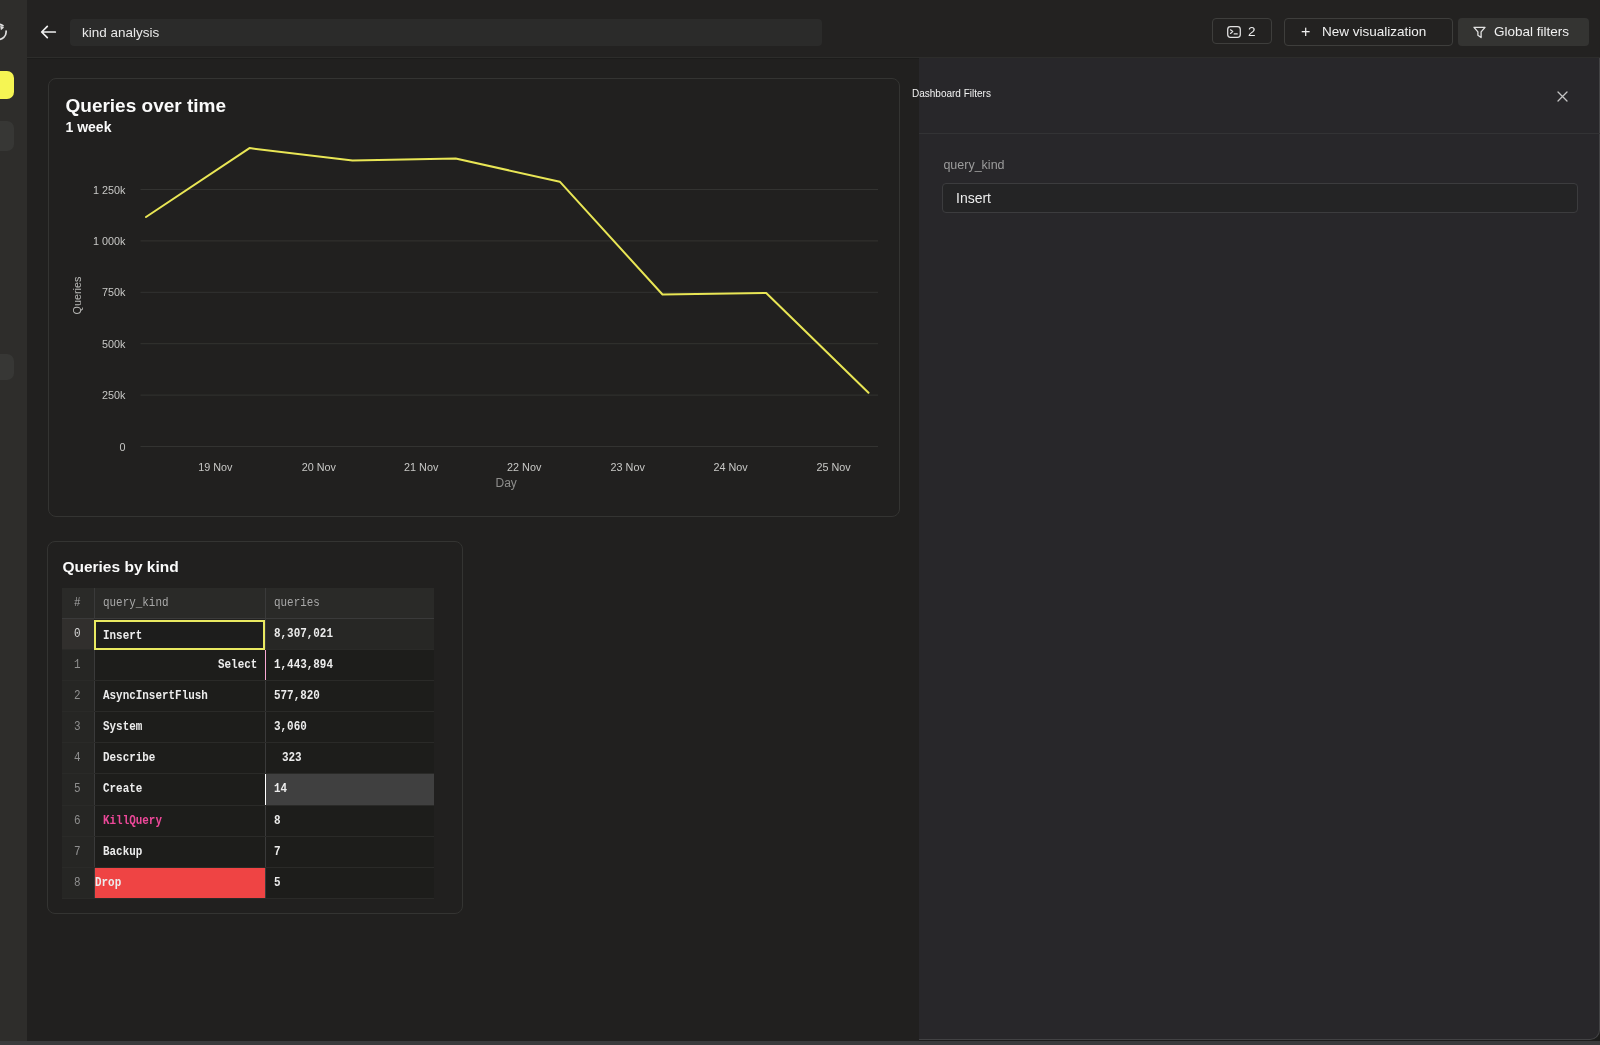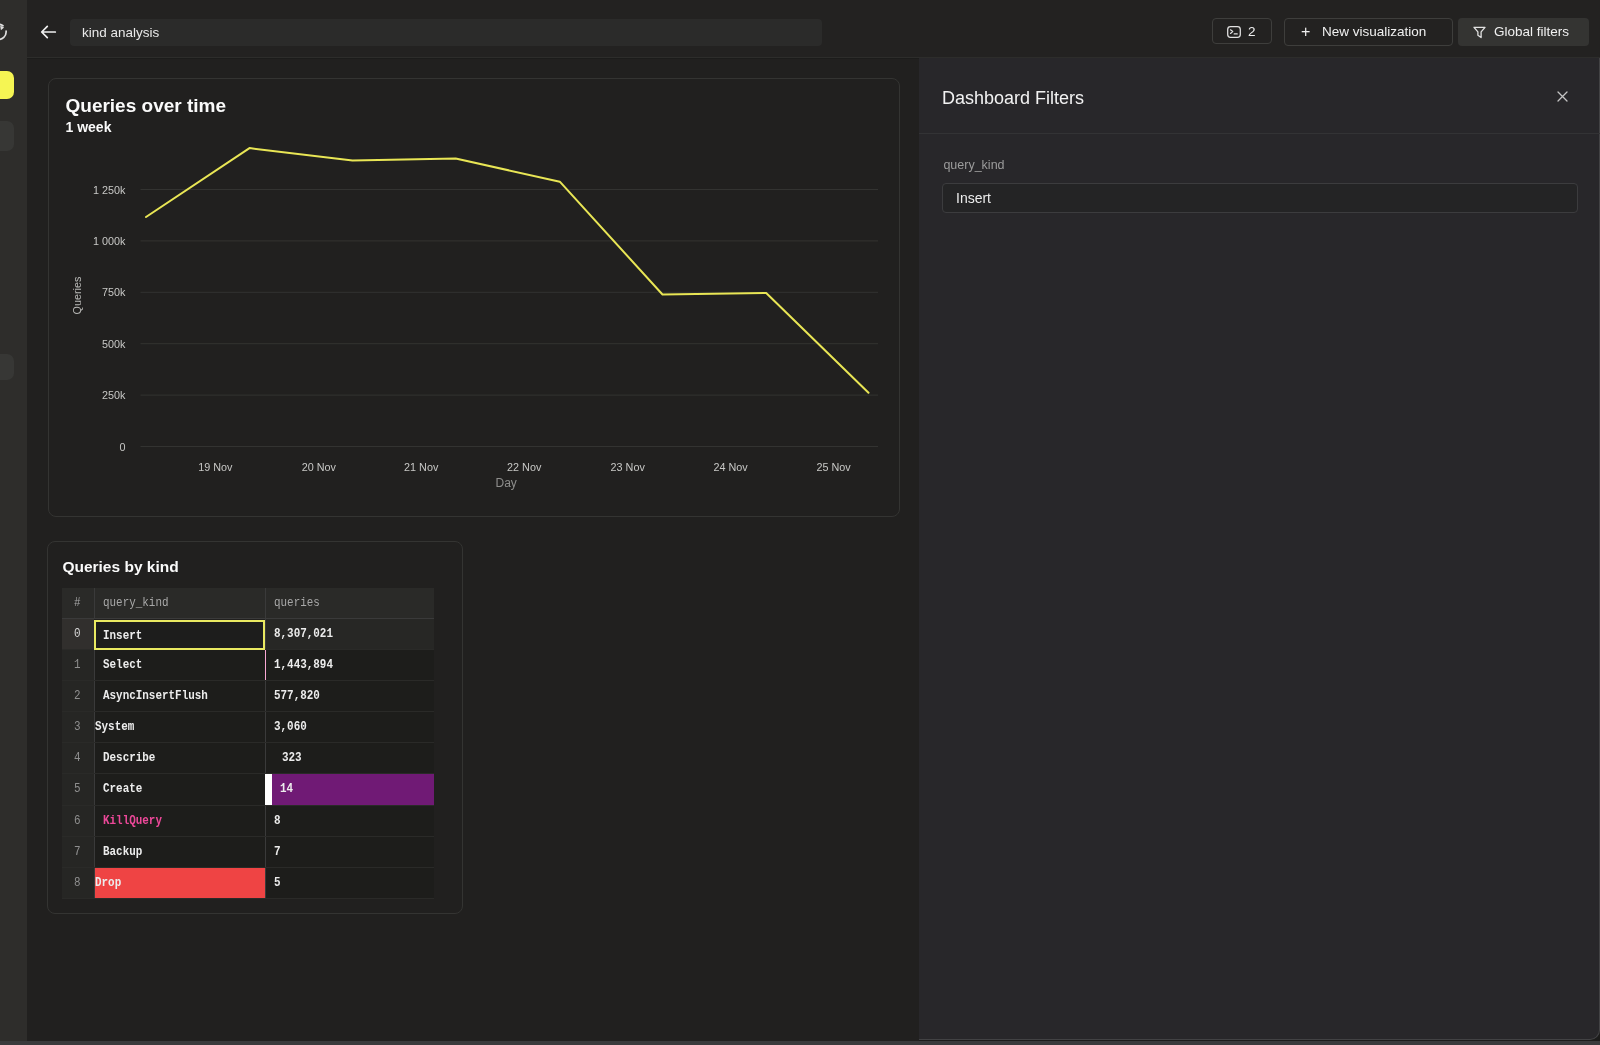--- a/index.html
+++ b/index.html
@@ -93,60 +93,60 @@
       <div style="position:absolute; left:31.7px; top:0; width:170.6px; height:30px; background:#2a2a28; color:#a8a8a8; line-height:30px; padding-left:8px; font-weight:400;border-left:1px solid #3a3a3a;"><span style="display:inline-block; transform:scaleX(0.84); transform-origin:0 50%;">query_kind</span></div>
       <div style="position:absolute; left:202.29999999999998px; top:0; width:169.1px; height:30px; background:#2a2a28; color:#a8a8a8; line-height:30px; padding-left:8px; font-weight:400;border-left:1px solid #3a3a3a;"><span style="display:inline-block; transform:scaleX(0.84); transform-origin:0 50%;">queries</span></div>
     </div>
     <div style="position:relative; height:31.2px; border-bottom:1px solid #2a2a28;">
       <div style="position:absolute; left:0px; top:0; width:31.7px; height:30.2px; background:#312f2d; color:#d8d8d8; line-height:30.2px; text-align:center; font-weight:400;"><span style="display:inline-block; transform:scaleX(0.84); transform-origin:0 50%;">0</span></div>
       <div style="position:absolute; left:31.7px; top:1.5px; width:170.6px; height:29.7px; background:#1d1d1c; border:2px solid #e9e961; color:#ececec; line-height:27.2px; padding-left:7.5px; font-weight:700;"><span style="display:inline-block; transform:scaleX(0.84); transform-origin:0 50%;">Insert</span></div>
       <div style="position:absolute; left:202.29999999999998px; top:0; width:169.1px; height:30.2px; background:#272725; color:#ececec; line-height:30.2px; padding-left:8px; font-weight:700;border-left:1px solid #3a3a3a;"><span style="display:inline-block; transform:scaleX(0.84); transform-origin:0 50%;">8,307,021</span></div>
     </div>
     <div style="position:relative; height:31.2px; border-bottom:1px solid #2a2a28;">
       <div style="position:absolute; left:0px; top:0; width:31.7px; height:30.2px; background:#262624; color:#8f8f8f; line-height:30.2px; text-align:center; font-weight:400;"><span style="display:inline-block; transform:scaleX(0.84); transform-origin:0 50%;">1</span></div>
-      <div style="position:absolute; left:31.7px; top:0; width:170.6px; height:30.2px; background:#1d1d1b; color:#ececec; line-height:30.2px; padding-left:8px; font-weight:700;border-left:1px solid #3a3a3a;"><span style="display:inline-block; transform:scaleX(0.84); transform-origin:0 50%;">Select</span></div>
+      <div style="position:absolute; left:31.7px; top:0; width:170.6px; height:30.2px; background:#1d1d1b; color:#ececec; line-height:30.2px; padding-left:20px; font-weight:700;border-left:1px solid #3a3a3a;text-align:right;"><span style="display:inline-block; transform:scaleX(0.84); transform-origin:0 50%;">Select</span></div>
       <div style="position:absolute; left:202.29999999999998px; top:0; width:169.1px; height:30.2px; background:#1d1d1b; color:#ececec; line-height:30.2px; padding-left:8px; font-weight:700;border-left:1px solid #f9a8d4;"><span style="display:inline-block; transform:scaleX(0.84); transform-origin:0 50%;">1,443,894</span></div>
     </div>
     <div style="position:relative; height:31.2px; border-bottom:1px solid #2a2a28;">
       <div style="position:absolute; left:0px; top:0; width:31.7px; height:30.2px; background:#262624; color:#8f8f8f; line-height:30.2px; text-align:center; font-weight:400;"><span style="display:inline-block; transform:scaleX(0.84); transform-origin:0 50%;">2</span></div>
       <div style="position:absolute; left:31.7px; top:0; width:170.6px; height:30.2px; background:#1d1d1b; color:#ececec; line-height:30.2px; padding-left:8px; font-weight:700;border-left:1px solid #3a3a3a;"><span style="display:inline-block; transform:scaleX(0.84); transform-origin:0 50%;">AsyncInsertFlush</span></div>
       <div style="position:absolute; left:202.29999999999998px; top:0; width:169.1px; height:30.2px; background:#1d1d1b; color:#ececec; line-height:30.2px; padding-left:8px; font-weight:700;border-left:1px solid #3a3a3a;"><span style="display:inline-block; transform:scaleX(0.84); transform-origin:0 50%;">577,820</span></div>
     </div>
     <div style="position:relative; height:31.2px; border-bottom:1px solid #2a2a28;">
       <div style="position:absolute; left:0px; top:0; width:31.7px; height:30.2px; background:#262624; color:#8f8f8f; line-height:30.2px; text-align:center; font-weight:400;"><span style="display:inline-block; transform:scaleX(0.84); transform-origin:0 50%;">3</span></div>
-      <div style="position:absolute; left:31.7px; top:0; width:170.6px; height:30.2px; background:#1d1d1b; color:#ececec; line-height:30.2px; font-weight:700;border-left:1px solid #3a3a3a;"><span style="display:inline-block; transform:scaleX(0.84); transform-origin:0 50%;">System</span></div>
+      <div style="position:absolute; left:31.7px; top:0; width:170.6px; height:30.2px; background:#1d1d1b; color:#ececec; line-height:30.2px; padding-left:8px; font-weight:700;border-left:1px solid #3a3a3a;"><span style="display:inline-block; transform:scaleX(0.84); transform-origin:0 50%;">System</span></div>
       <div style="position:absolute; left:202.29999999999998px; top:0; width:169.1px; height:30.2px; background:#1d1d1b; color:#ececec; line-height:30.2px; padding-left:8px; font-weight:700;border-left:1px solid #3a3a3a;"><span style="display:inline-block; transform:scaleX(0.84); transform-origin:0 50%;">3,060</span></div>
     </div>
     <div style="position:relative; height:31.2px; border-bottom:1px solid #2a2a28;">
       <div style="position:absolute; left:0px; top:0; width:31.7px; height:30.2px; background:#262624; color:#8f8f8f; line-height:30.2px; text-align:center; font-weight:400;"><span style="display:inline-block; transform:scaleX(0.84); transform-origin:0 50%;">4</span></div>
       <div style="position:absolute; left:31.7px; top:0; width:170.6px; height:30.2px; background:#1d1d1b; color:#ececec; line-height:30.2px; padding-left:8px; font-weight:700;border-left:1px solid #3a3a3a;"><span style="display:inline-block; transform:scaleX(0.84); transform-origin:0 50%;">Describe</span></div>
       <div style="position:absolute; left:202.29999999999998px; top:0; width:169.1px; height:30.2px; background:#1d1d1b; color:#ececec; line-height:30.2px; padding-left:16px; font-weight:700;border-left:1px solid #3a3a3a;"><span style="display:inline-block; transform:scaleX(0.84); transform-origin:0 50%;">323</span></div>
     </div>
     <div style="position:relative; height:31.2px; border-bottom:1px solid #2a2a28;">
       <div style="position:absolute; left:0px; top:0; width:31.7px; height:30.2px; background:#262624; color:#8f8f8f; line-height:30.2px; text-align:center; font-weight:400;"><span style="display:inline-block; transform:scaleX(0.84); transform-origin:0 50%;">5</span></div>
       <div style="position:absolute; left:31.7px; top:0; width:170.6px; height:30.2px; background:#1d1d1b; color:#ececec; line-height:30.2px; padding-left:8px; font-weight:700;border-left:1px solid #3a3a3a;"><span style="display:inline-block; transform:scaleX(0.84); transform-origin:0 50%;">Create</span></div>
-      <div style="position:absolute; left:202.29999999999998px; top:0; width:169.1px; height:30.2px; background:#701a75; color:#ececec; line-height:30.2px; padding-left:8px; font-weight:700;border-left:7px solid #ffffff;text-decoration:underline;"><span style="display:inline-block; transform:scaleX(0.84); transform-origin:0 50%;">14</span></div>
+      <div style="position:absolute; left:202.29999999999998px; top:0; width:169.1px; height:30.2px; background:#404040; color:#ececec; line-height:30.2px; padding-left:8px; font-weight:700;border-left:1px solid #ffffff;text-decoration:underline;"><span style="display:inline-block; transform:scaleX(0.84); transform-origin:0 50%;">14</span></div>
     </div>
     <div style="position:relative; height:31.2px; border-bottom:1px solid #2a2a28;">
       <div style="position:absolute; left:0px; top:0; width:31.7px; height:30.2px; background:#262624; color:#8f8f8f; line-height:30.2px; text-align:center; font-weight:400;"><span style="display:inline-block; transform:scaleX(0.84); transform-origin:0 50%;">6</span></div>
       <div style="position:absolute; left:31.7px; top:0; width:170.6px; height:30.2px; background:#1d1d1b; color:#ec4899; line-height:30.2px; padding-left:8px; font-weight:700;border-left:1px solid #3a3a3a;"><span style="display:inline-block; transform:scaleX(0.84); transform-origin:0 50%;">KillQuery</span></div>
       <div style="position:absolute; left:202.29999999999998px; top:0; width:169.1px; height:30.2px; background:#1d1d1b; color:#ececec; line-height:30.2px; padding-left:8px; font-weight:700;border-left:1px solid #3a3a3a;"><span style="display:inline-block; transform:scaleX(0.84); transform-origin:0 50%;">8</span></div>
     </div>
     <div style="position:relative; height:31.2px; border-bottom:1px solid #2a2a28;">
       <div style="position:absolute; left:0px; top:0; width:31.7px; height:30.2px; background:#262624; color:#8f8f8f; line-height:30.2px; text-align:center; font-weight:400;"><span style="display:inline-block; transform:scaleX(0.84); transform-origin:0 50%;">7</span></div>
       <div style="position:absolute; left:31.7px; top:0; width:170.6px; height:30.2px; background:#1d1d1b; color:#ececec; line-height:30.2px; padding-left:8px; font-weight:700;border-left:1px solid #3a3a3a;"><span style="display:inline-block; transform:scaleX(0.84); transform-origin:0 50%;">Backup</span></div>
       <div style="position:absolute; left:202.29999999999998px; top:0; width:169.1px; height:30.2px; background:#1d1d1b; color:#ececec; line-height:30.2px; padding-left:8px; font-weight:700;border-left:1px solid #3a3a3a;"><span style="display:inline-block; transform:scaleX(0.84); transform-origin:0 50%;">7</span></div>
     </div>
     <div style="position:relative; height:31.2px; border-bottom:1px solid #2a2a28;">
       <div style="position:absolute; left:0px; top:0; width:31.7px; height:30.2px; background:#262624; color:#8f8f8f; line-height:30.2px; text-align:center; font-weight:400;"><span style="display:inline-block; transform:scaleX(0.84); transform-origin:0 50%;">8</span></div>
       <div style="position:absolute; left:31.7px; top:0; width:170.6px; height:30.2px; background:#ef4444; color:#ececec; line-height:30.2px; padding-left:0; font-weight:700;border-left:1px solid #3a3a3a;"><span style="display:inline-block; transform:scaleX(0.84); transform-origin:0 50%;">Drop</span></div>
       <div style="position:absolute; left:202.29999999999998px; top:0; width:169.1px; height:30.2px; background:#1d1d1b; color:#ececec; line-height:30.2px; padding-left:8px; font-weight:700;border-left:1px solid #3a3a3a;"><span style="display:inline-block; transform:scaleX(0.84); transform-origin:0 50%;">5</span></div>
     </div>
   </div>
 
 <div class="abs" style="left:919px; top:58px; width:681px; height:982px; background:#28272a; border-bottom-right-radius:10px; border-right:1px solid #424244; border-bottom:1px solid #424244;"></div>
-<div class="abs" style="left:942px; top:87.5px; color:#f2f2f2; font-size:18px; font-weight:400;">Dashboard Filters</div>
+<div class="abs" style="left:912px; top:87.5px; color:#f2f2f2; font-size:10px; font-weight:400;">Dashboard Filters</div>
 <svg class="abs" style="left:1557px; top:91px;" width="11" height="11" viewBox="0 0 11 11">
     <path d="M1 1 L10 10 M10 1 L1 10" stroke="#c4c4c4" stroke-width="1.3" stroke-linecap="round"></path>
   </svg>
 <div class="abs" style="left:919px; top:133px; width:681px; height:1px; background:#333335;"></div>
 <div class="abs" style="left:943.4px; top:158px; color:#9c9c9c; font-size:12.5px;">query_kind</div>
 <div class="abs" style="left:942px; top:183.3px; width:636px; height:29.7px; background:#242425; border:1px solid #3c3c3e; border-radius:4px; color:#ececec; font-size:14px; line-height:28px; padding-left:13px;">Insert</div>
 
 </body></html>

